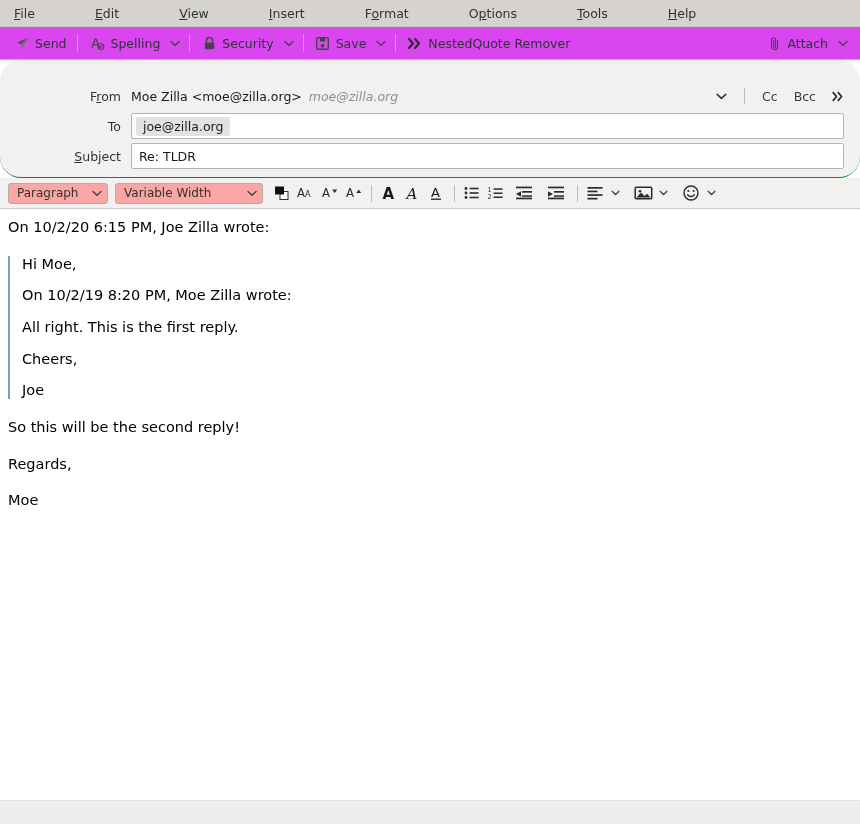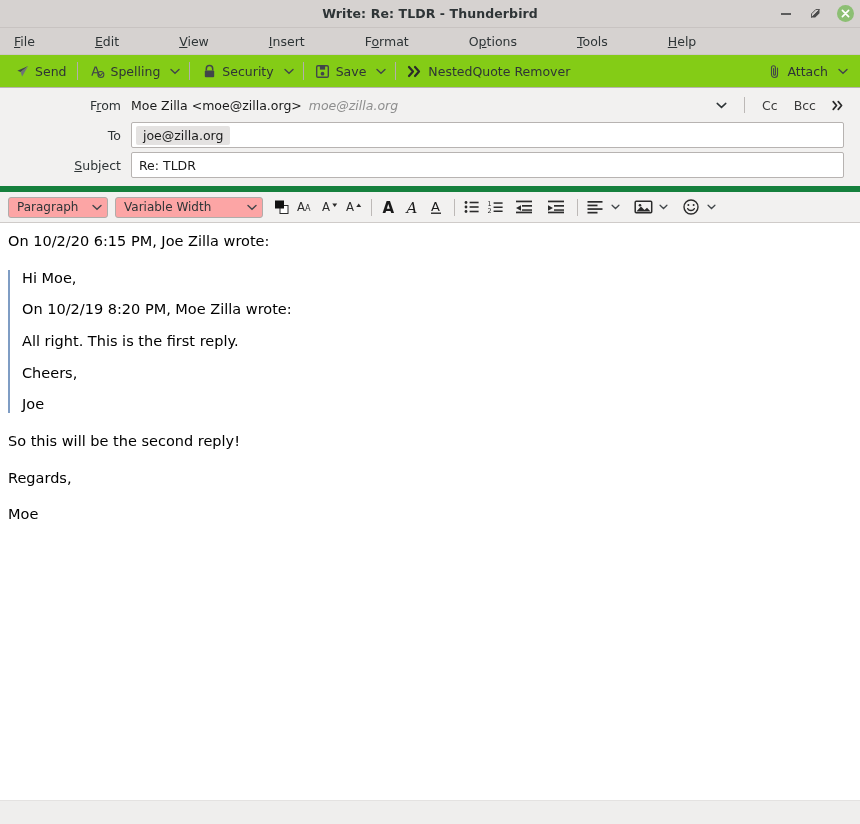--- a/index.html
+++ b/index.html
@@ -92,21 +92,21 @@
     color: #2e3436;
     padding: 3px 8px;
     cursor: default;
     white-space: nowrap;
   }
   .menu-item u { text-decoration: underline; }
 
   
   .toolbar {
     height: 33px;
-    background: #84cc16;
+    background: #d946ef;
     display: flex;
     align-items: center;
     padding: 0 8px;
     flex: 0 0 auto;
     border-bottom: 1px solid #b9b4b2;
     box-sizing: border-box;
   }
   .tb-btn {
     display: flex;
     align-items: center;
@@ -136,24 +136,25 @@
     display: flex;
     align-items: center;
     justify-content: center;
     width: 16px;
     height: 16px;
   }
 
   
   .headers {
     background: #f2f1f0;
-    padding: 4px 8px 8px 8px;
-    flex: 0 0 auto;
-    border-bottom: 6px solid #15803d;
+    padding: 23px 8px 8px 8px;
+    flex: 0 0 auto;
+    border-bottom: 1px solid #15803d;
     box-sizing: border-box;
+    border-radius: 21px;
   }
   .hdr-row {
     display: flex;
     align-items: center;
     min-height: 26px;
     margin-bottom: 4px;
   }
   .hdr-row:last-child { margin-bottom: 0; }
   .hdr-label {
     width: 123px;
@@ -336,41 +337,20 @@
     background: #efeeed;
     border-top: 1px solid #e4e2e1;
     flex: 0 0 auto;
   }
 </style>
 </head>
 <body>
 
 <div class="window">
 
-  <div class="titlebar">
-    <div class="titlebar-title">Write: Re: TLDR - Thunderbird</div>
-    <div class="window-controls">
-      <div class="wc-btn">
-        <span class="wc-min"></span>
-      </div>
-      <div class="wc-btn wc-max">
-        <svg width="11" height="11" viewBox="0 0 11 11">
-          <path d="M1.5 9.5 L9.5 1.5 L9.5 5.2 L5.2 9.5 Z" fill="#4a4a4a"></path>
-          <path d="M1.5 9.5 L1.5 5.8 L5.8 1.5 L9.5 1.5 Z" fill="#cfcbc9" stroke="#4a4a4a" stroke-width="0.9"></path>
-        </svg>
-      </div>
-      <div class="wc-btn">
-        <span class="wc-close">
-          <svg width="9" height="9" viewBox="0 0 9 9">
-            <path d="M1.4 1.4 L7.6 7.6 M7.6 1.4 L1.4 7.6" stroke="#ffffff" stroke-width="1.7" stroke-linecap="round"></path>
-          </svg>
-        </span>
-      </div>
-    </div>
-  </div>
 
   <div class="menubar">
     <div class="menu-item"><u>F</u>ile</div>
     <div class="menu-item"><u>E</u>dit</div>
     <div class="menu-item"><u>V</u>iew</div>
     <div class="menu-item"><u>I</u>nsert</div>
     <div class="menu-item">F<u>o</u>rmat</div>
     <div class="menu-item">O<u>p</u>tions</div>
     <div class="menu-item"><u>T</u>ools</div>
     <div class="menu-item"><u>H</u>elp</div>

